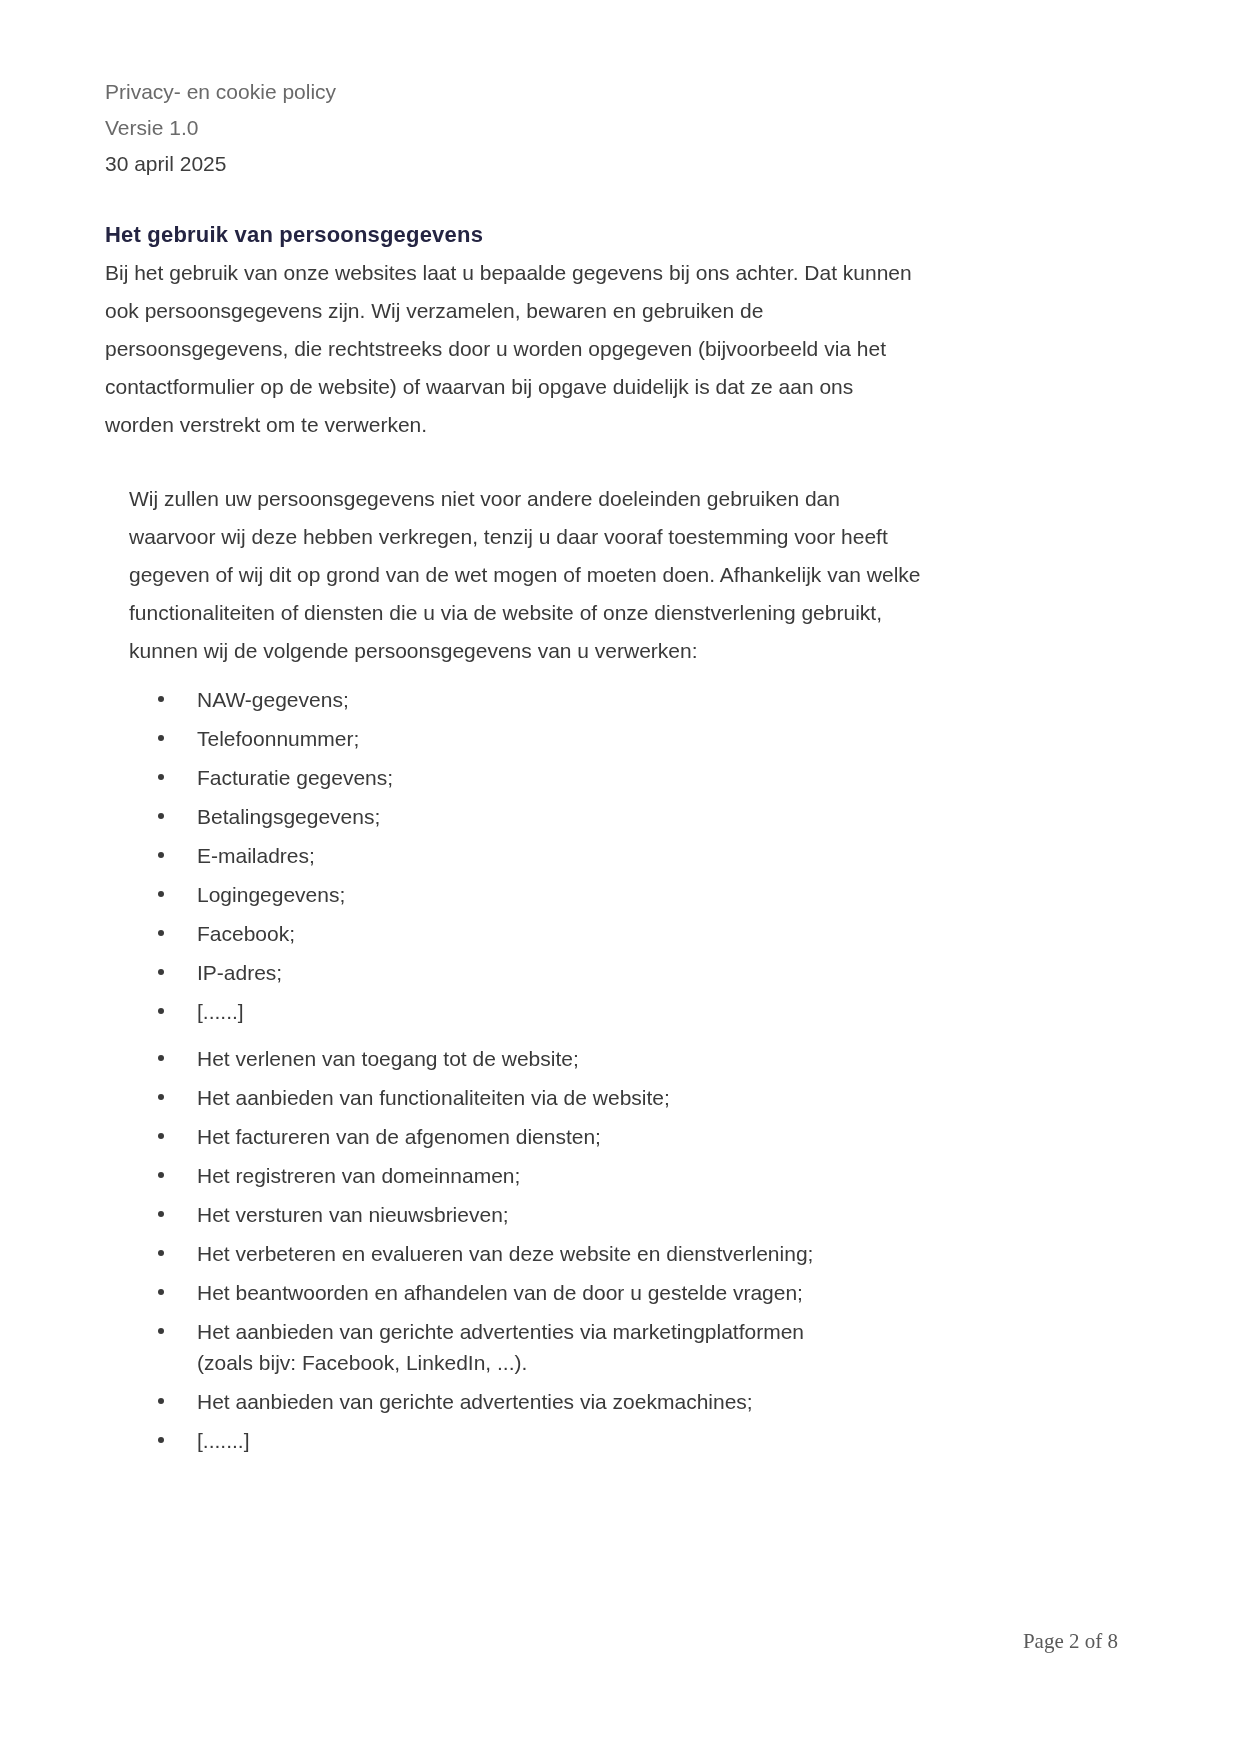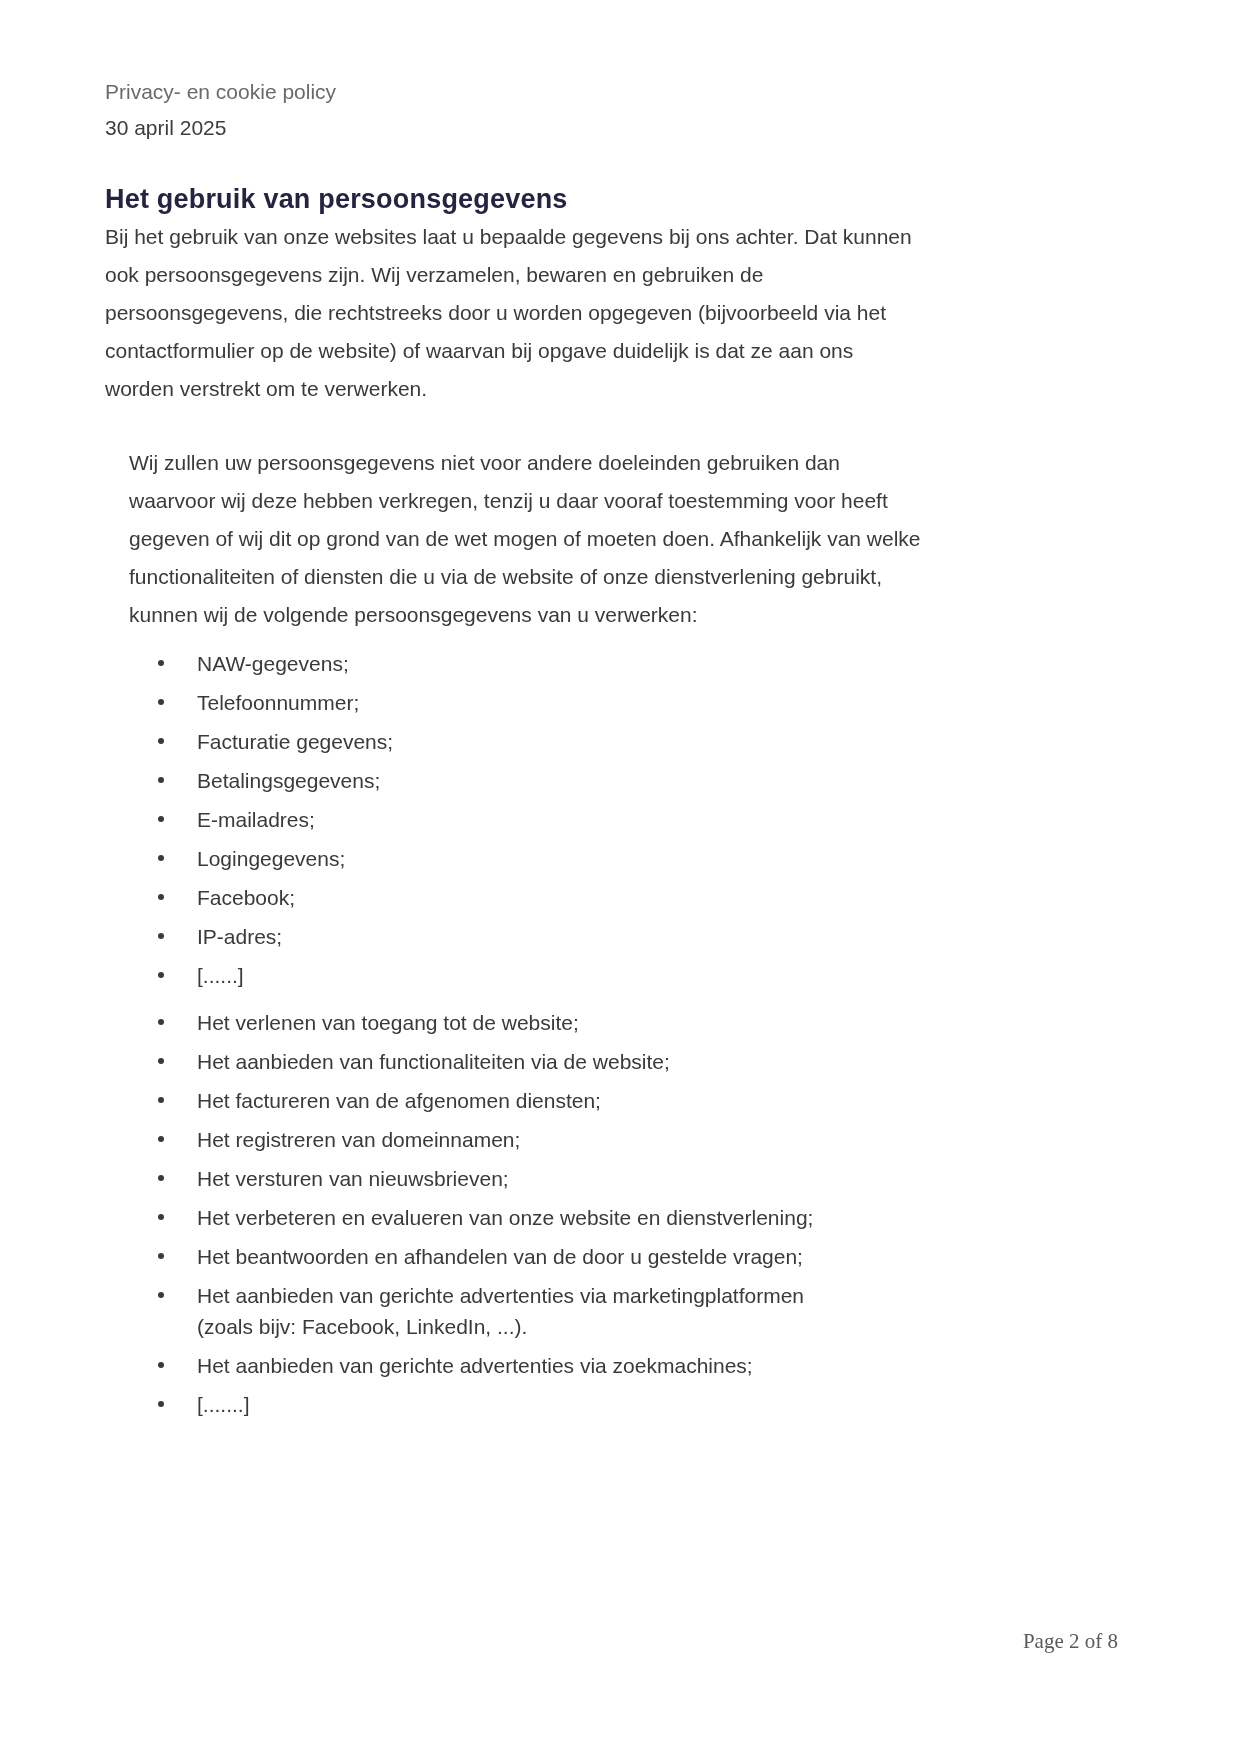--- a/index.html
+++ b/index.html
@@ -14,21 +14,21 @@
     font-family: "Liberation Sans", "DejaVu Sans", sans-serif;
     padding: 74px 122px 12px 105px;
   }
 
   .doc-header { font-size: 21px; line-height: 36px; }
   .doc-title, .doc-version { color: var(--muted, #6a6a6a); }
   .doc-date { color: var(--date, #3d3d3d); }
 
   .section-heading {
     margin-top: 34px;
-    font-size: 27px;
+    font-size: 22px;
     font-weight: 700;
     line-height: 38px;
     color: var(--heading, #242442);
     letter-spacing: 0.2px;
   }
 
   .para {
     font-size: 21px;
     line-height: 38px;
     color: var(--body-text, #3a3a3a);
@@ -69,20 +69,21 @@
     line-height: 26px;
     color: var(--footer, #595959);
   }
 </style>
 </head>
 <body>
 
 <div class="page" data-name="document-page">
   <header class="doc-header" data-name="document-header">
     <div class="doc-title" data-name="document-title">Privacy- en cookie policy</div>
+    <div class="doc-version" data-name="document-version">Versie 1.0</div>
     <div class="doc-date" data-name="document-date">30 april 2025</div>
   </header>
 
   <h1 class="section-heading" data-name="section-heading">Het gebruik van persoonsgegevens</h1>
 
   <main id="doc-body" data-name="document-body">
       <div class="para" data-name="intro-paragraph">
         <div class="para-line" data-name="paragraph-line">Bij het gebruik van onze websites laat u bepaalde gegevens bij ons achter. Dat kunnen</div>
         <div class="para-line" data-name="paragraph-line">ook persoonsgegevens zijn. Wij verzamelen, bewaren en gebruiken de</div>
         <div class="para-line" data-name="paragraph-line">persoonsgegevens, die rechtstreeks door u worden opgegeven (bijvoorbeeld via het</div>
@@ -106,21 +107,21 @@
         <div class="list-item" data-name="list-item"><span class="bullet-dot" data-name="bullet-icon"></span><span class="item-text" data-name="list-item-text"><div class="item-line" data-name="list-item-line">Facebook;</div></span></div>
         <div class="list-item" data-name="list-item"><span class="bullet-dot" data-name="bullet-icon"></span><span class="item-text" data-name="list-item-text"><div class="item-line" data-name="list-item-line">IP-adres;</div></span></div>
         <div class="list-item" data-name="list-item"><span class="bullet-dot" data-name="bullet-icon"></span><span class="item-text" data-name="list-item-text"><div class="item-line" data-name="list-item-line">[......]</div></span></div>
       </div>
       <div class="bullet-list" data-name="purposes-list">
         <div class="list-item" data-name="list-item"><span class="bullet-dot" data-name="bullet-icon"></span><span class="item-text" data-name="list-item-text"><div class="item-line" data-name="list-item-line">Het verlenen van toegang tot de website;</div></span></div>
         <div class="list-item" data-name="list-item"><span class="bullet-dot" data-name="bullet-icon"></span><span class="item-text" data-name="list-item-text"><div class="item-line" data-name="list-item-line">Het aanbieden van functionaliteiten via de website;</div></span></div>
         <div class="list-item" data-name="list-item"><span class="bullet-dot" data-name="bullet-icon"></span><span class="item-text" data-name="list-item-text"><div class="item-line" data-name="list-item-line">Het factureren van de afgenomen diensten;</div></span></div>
         <div class="list-item" data-name="list-item"><span class="bullet-dot" data-name="bullet-icon"></span><span class="item-text" data-name="list-item-text"><div class="item-line" data-name="list-item-line">Het registreren van domeinnamen;</div></span></div>
         <div class="list-item" data-name="list-item"><span class="bullet-dot" data-name="bullet-icon"></span><span class="item-text" data-name="list-item-text"><div class="item-line" data-name="list-item-line">Het versturen van nieuwsbrieven;</div></span></div>
-        <div class="list-item" data-name="list-item"><span class="bullet-dot" data-name="bullet-icon"></span><span class="item-text" data-name="list-item-text"><div class="item-line" data-name="list-item-line">Het verbeteren en evalueren van onze website en dienstverlening;</div></span></div>
+        <div class="list-item" data-name="list-item"><span class="bullet-dot" data-name="bullet-icon"></span><span class="item-text" data-name="list-item-text"><div class="item-line" data-name="list-item-line">Het verbeteren en evalueren van deze website en dienstverlening;</div></span></div>
         <div class="list-item" data-name="list-item"><span class="bullet-dot" data-name="bullet-icon"></span><span class="item-text" data-name="list-item-text"><div class="item-line" data-name="list-item-line">Het beantwoorden en afhandelen van de door u gestelde vragen;</div></span></div>
         <div class="list-item" data-name="list-item"><span class="bullet-dot" data-name="bullet-icon"></span><span class="item-text" data-name="list-item-text"><div class="item-line" data-name="list-item-line">Het aanbieden van gerichte advertenties via marketingplatformen</div><div class="item-line" data-name="list-item-line">(zoals bijv: Facebook, LinkedIn, ...).</div></span></div>
         <div class="list-item" data-name="list-item"><span class="bullet-dot" data-name="bullet-icon"></span><span class="item-text" data-name="list-item-text"><div class="item-line" data-name="list-item-line">Het aanbieden van gerichte advertenties via zoekmachines;</div></span></div>
         <div class="list-item" data-name="list-item"><span class="bullet-dot" data-name="bullet-icon"></span><span class="item-text" data-name="list-item-text"><div class="item-line" data-name="list-item-line">[.......]</div></span></div>
       </div>
     </main>
 
   <footer class="page-footer" data-name="page-footer">
     <span data-name="page-number-label">Page 2 of 8</span>
   </footer>

